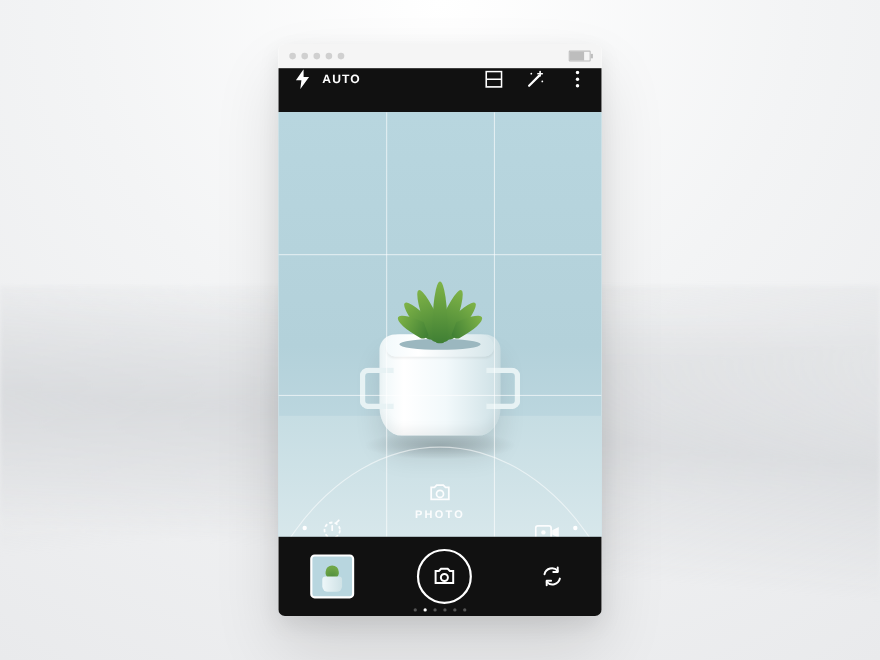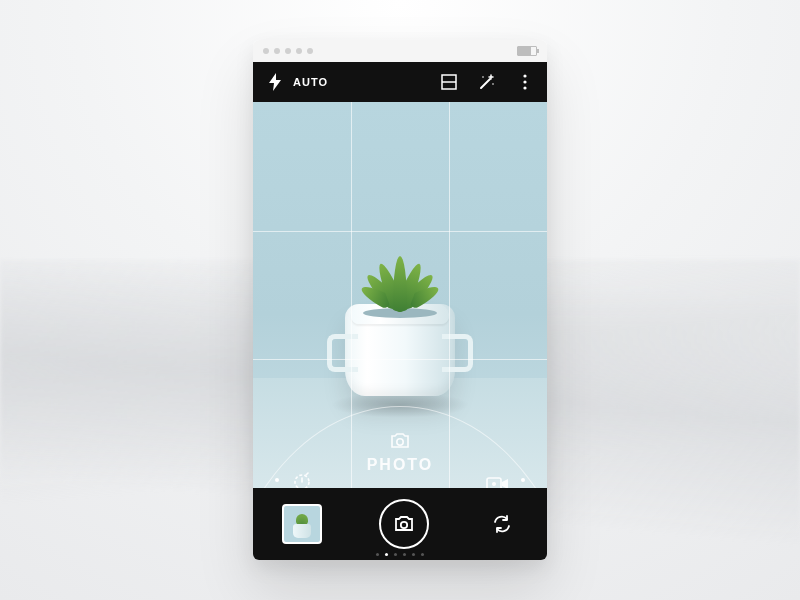--- a/index.html
+++ b/index.html
@@ -27,21 +27,21 @@
 
   
   .chrome{height:22px;background:#f5f5f5;display:flex;align-items:center;padding:0 10px;justify-content:space-between;}
   .dots{display:flex;gap:5px;}
   .dots span{width:6px;height:6px;border-radius:50%;background:#d0d0d0;}
   .battery{width:18px;height:8px;border:1px solid #bdbdbd;border-radius:1px;position:relative;}
   .battery::after{content:"";position:absolute;right:-3px;top:2px;width:2px;height:4px;background:#bdbdbd;}
   .battery i{display:block;width:70%;height:100%;background:#bdbdbd;}
 
   
-  .topbar{height:40px;background:#111;display:flex;align-items:center;color:#fff;padding:0 12px;justify-content:space-between;}
+  .topbar{height:40px;background:#111;display:flex;align-items:flex-start;color:#fff;padding:0 12px;justify-content:space-between;}
   .top-left{display:flex;align-items:center;gap:8px;}
   .flash-label{font-size:11px;letter-spacing:1px;font-weight:600;}
   .top-right{display:flex;align-items:center;gap:18px;}
   .icon-btn{display:flex;align-items:center;justify-content:center;width:20px;height:20px;color:#fff;}
 
   
   .viewfinder{position:relative;height:386px;background:#b8d6df;overflow:hidden;}
   .sky{position:absolute;inset:0;background:linear-gradient(#b8d6df 0%, #b3d1da 55%, #c9dfe6 100%);}
   .surface{position:absolute;left:0;right:0;bottom:0;height:110px;
     background:linear-gradient(#c6dde3 0%, #d7e7eb 100%);
@@ -86,21 +86,21 @@
   .gv1{position:absolute;top:0;bottom:0;left:33.33%;width:1px;background:rgba(255,255,255,.6);}
   .gv2{position:absolute;top:0;bottom:0;left:66.66%;width:1px;background:rgba(255,255,255,.6);}
   .gh1{position:absolute;left:0;right:0;top:33.33%;height:1px;background:rgba(255,255,255,.6);}
   .gh2{position:absolute;left:0;right:0;top:66.66%;height:1px;background:rgba(255,255,255,.6);}
 
   
   .mode-arc{position:absolute;left:-40px;right:-40px;bottom:-440px;height:520px;border:1px solid rgba(255,255,255,.55);border-radius:50%;}
   .mode-row{position:absolute;left:0;right:0;bottom:14px;display:flex;justify-content:space-around;align-items:flex-end;color:#fff;}
   .mode{display:flex;flex-direction:column;align-items:center;gap:6px;opacity:.92;min-width:70px;}
   .mode.side{transform:translateY(18px);}
-  .mode-label{font-size:16px;letter-spacing:2px;font-weight:700;}
+  .mode-label{font-size:10px;letter-spacing:2px;font-weight:700;}
   .mode-dot{position:absolute;bottom:6px;width:4px;height:4px;border-radius:50%;background:#fff;}
   .mode-dot.dl{left:22px;} .mode-dot.dr{right:22px;}
 
   
   .bottombar{height:72px;background:#111;display:flex;align-items:center;justify-content:space-around;position:relative;}
   .thumb{width:36px;height:36px;border-radius:4px;border:2px solid #fff;position:relative;overflow:hidden;background:#b8d6df;}
   .thumb .mini-pot{position:absolute;left:50%;bottom:4px;transform:translateX(-50%);width:18px;height:14px;background:linear-gradient(90deg,#eef7f9,#cfe2e6);border-radius:3px 3px 5px 5px;}
   .thumb .mini-plant{position:absolute;left:50%;bottom:16px;transform:translateX(-50%);width:12px;height:12px;background:radial-gradient(circle at 50% 90%, #4f8c3c 0%, #6fa646 70%);border-radius:50% 50% 40% 40%;}
   .shutter{width:46px;height:46px;border:2px solid #fff;border-radius:50%;display:flex;align-items:center;justify-content:center;}
   .shutter-inner{width:24px;height:24px;display:flex;align-items:center;justify-content:center;}

